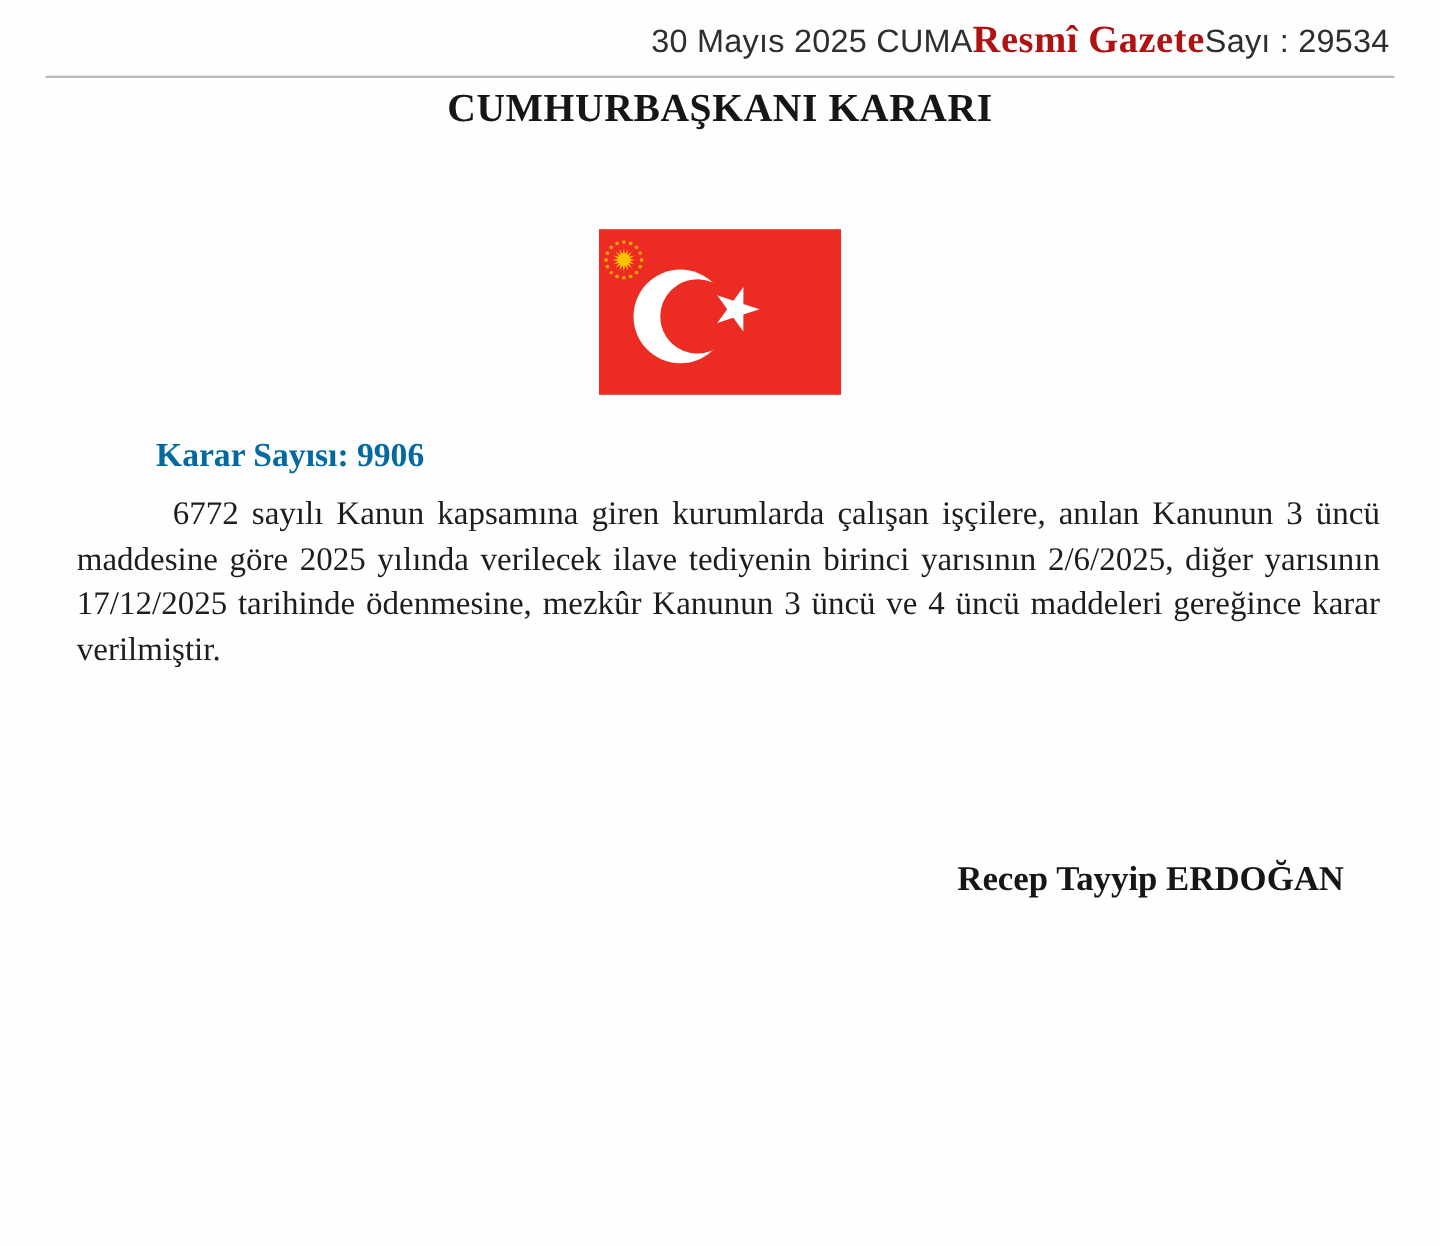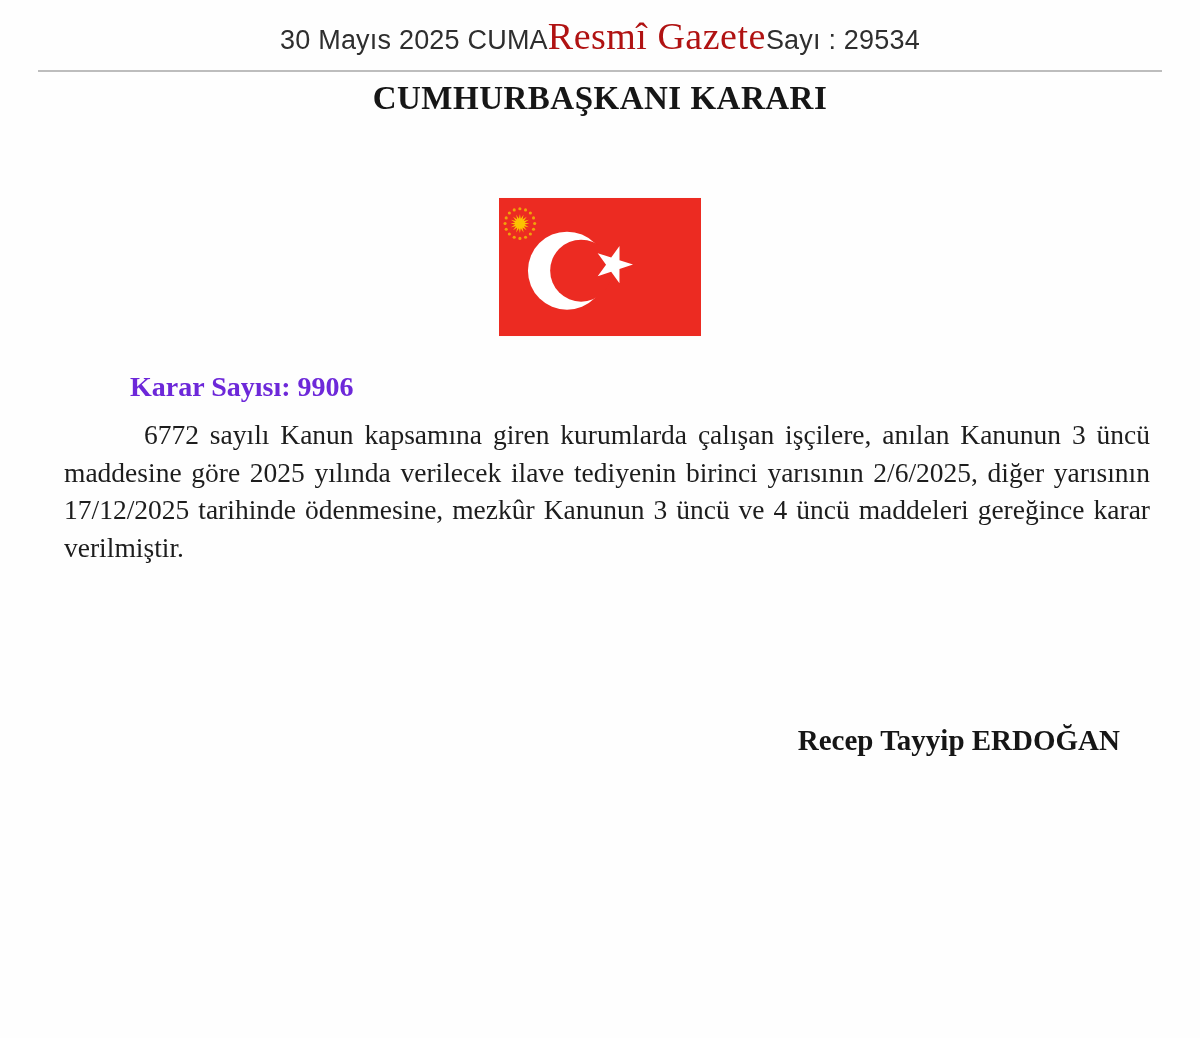--- a/index.html
+++ b/index.html
@@ -21,36 +21,36 @@
     height: 1038px;
     background: #fefefe;
     position: relative;
     overflow: hidden;
   }
 
   
   .gazette-header {
     display: flex;
     align-items: baseline;
-    justify-content: center;
+    justify-content: flex-end;
     margin: 0 38px;
     padding: 14px 4px 12px 4px;
     border-bottom: 2px solid #bdbdbd;
   }
   .gazette-header .left,
   .gazette-header .right {
     font-family: "Liberation Sans", sans-serif;
     font-size: 27px;
     color: #2e2e2e;
     letter-spacing: 0.2px;
   }
   .gazette-header .center {
     font-family: "Liberation Serif", serif;
-    font-weight: normal;
-    font-size: 38px;
+    font-weight: bold;
+    font-size: 32px;
     letter-spacing: 0.5px;
   }
 
   
   .decree-heading {
     margin-top: 8px;
     text-align: center;
     font-size: 33px;
     font-weight: bold;
     letter-spacing: 0.5px;
@@ -67,21 +67,21 @@
     display: block;
     width: 202px;
     height: 140px;
   }
 
   
   .decision-number {
     margin: 34px 0 0 130px;
     font-size: 28px;
     font-weight: bold;
-    color: #6d28d9;
+    color: #0369a1;
   }
 
   
   .decree-body {
     margin: 13px 50px 0 64px;
     font-size: 27.5px;
     line-height: 37.5px;
     text-align: justify;
     text-indent: 80px;
     color: #1d1d1d;

